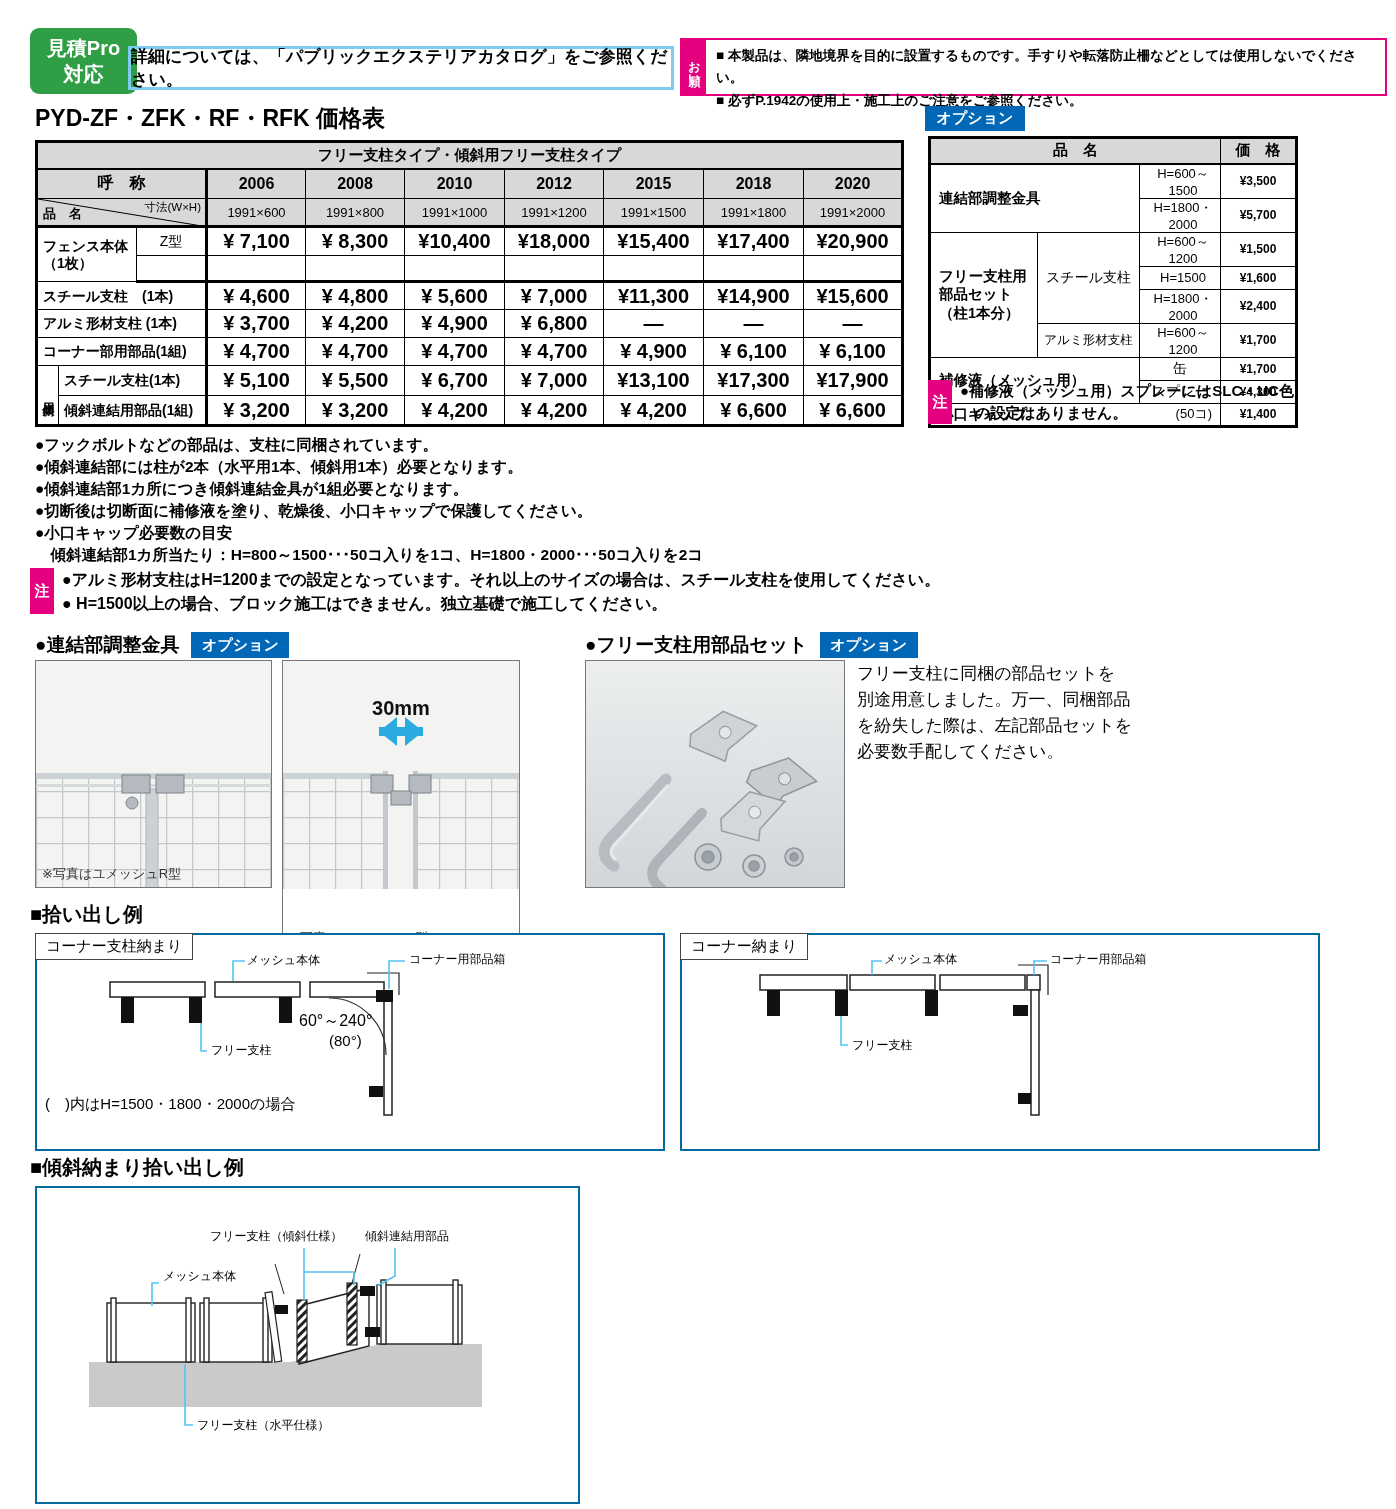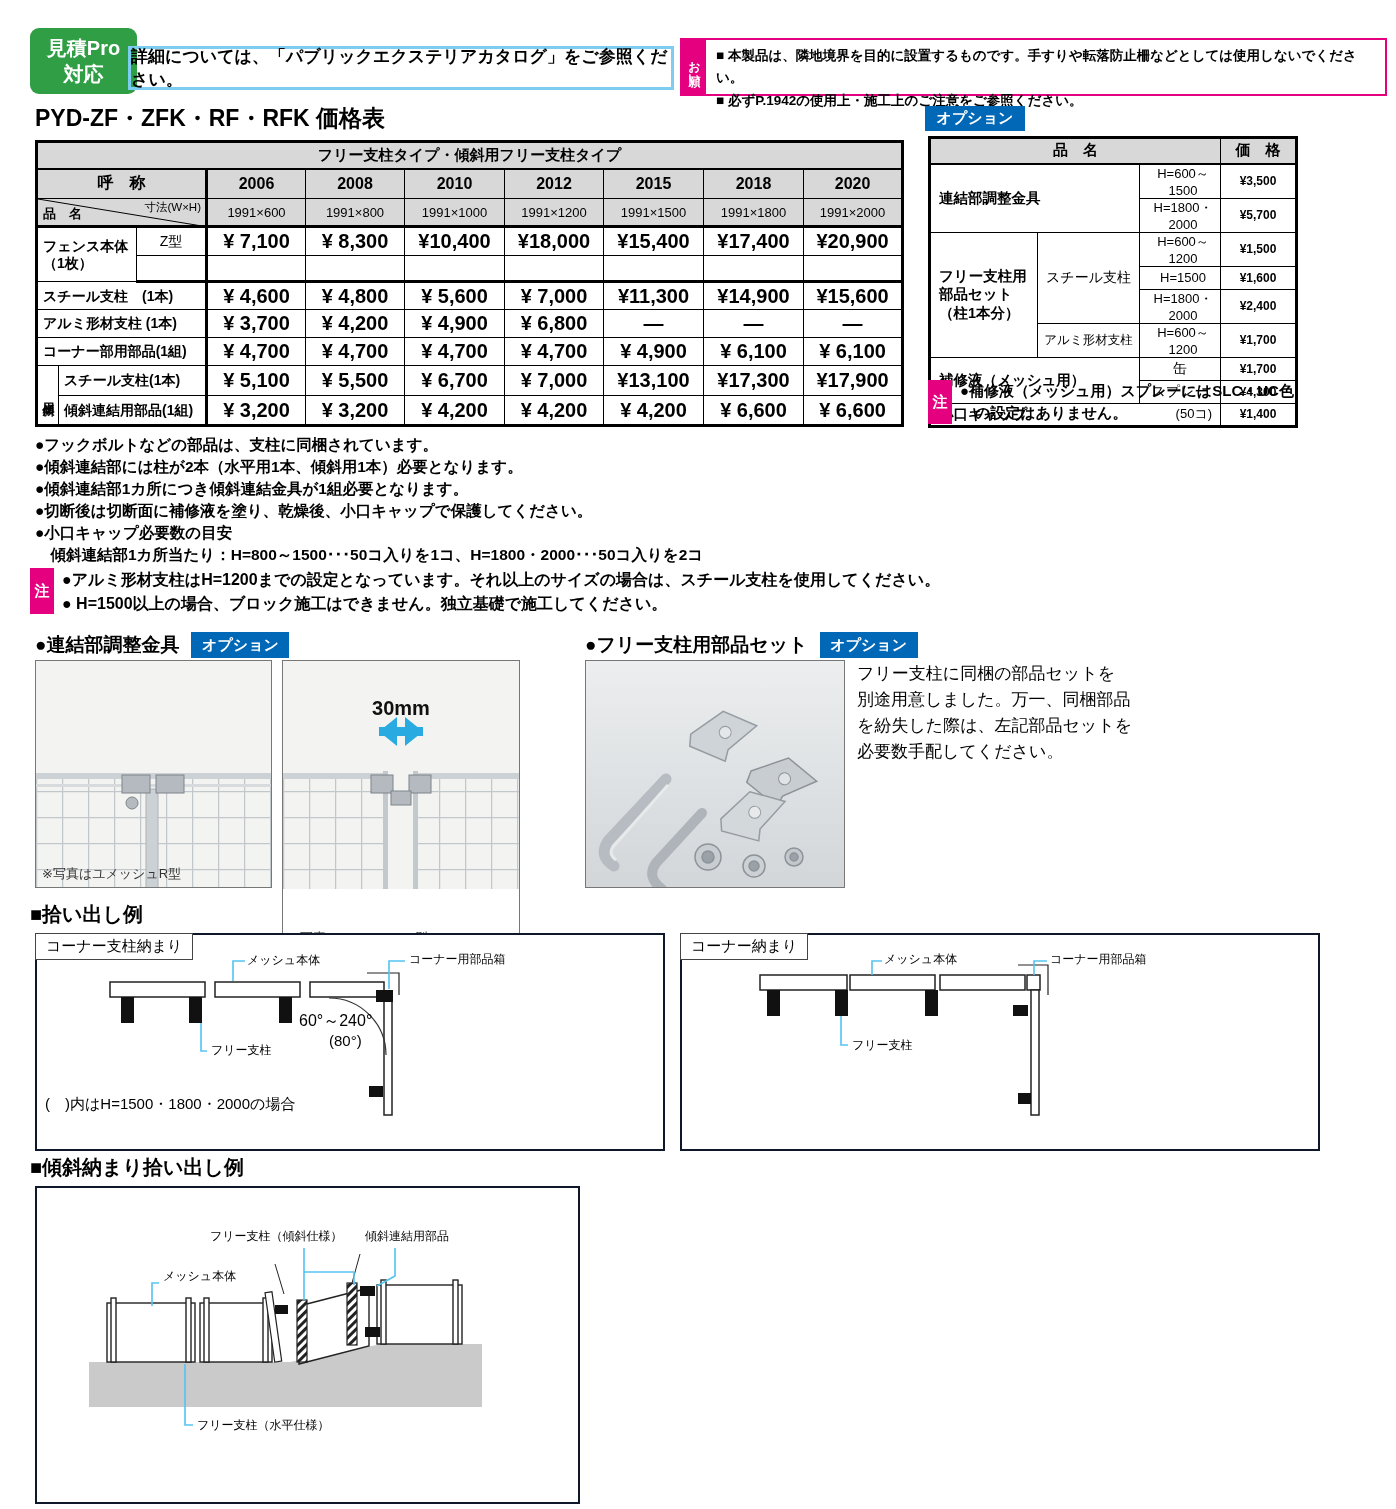--- a/index.html
+++ b/index.html
@@ -57,21 +57,21 @@
 .caution .note-badge{width:24px;height:46px;flex:0 0 24px}
 .caution .t{font-size:16px;font-weight:bold;line-height:23.5px;white-space:pre-line}
 
 .sec-title{font-size:19px;font-weight:bold;display:flex;align-items:center;gap:12px}
 .sec-title .opt-badge{width:98px;height:26px}
 .photo{border:1px solid #777;overflow:hidden}
 .photo-cap{position:absolute;left:6px;bottom:4px;font-size:13px;color:#333}
 .parts-desc{font-size:17px;line-height:26px;white-space:pre-line}
 
 .pick-title{font-size:20px;font-weight:bold}
-.dbox{border:2px solid #0f172a;background:#fff}
+.dbox{border:2px solid #0369a1;background:#fff}
 .dbox-label{position:absolute;left:-2px;top:-2px;border:1px solid #444;background:#fff;
   padding:3px 10px;font-size:15px;white-space:nowrap}
 .dg-label{position:absolute;font-size:12px;white-space:nowrap}
 .dg-note{position:absolute;font-size:15px;white-space:nowrap}
 svg{display:block}
 </style>
 </head>
 <body>
 
 <div class="page">

